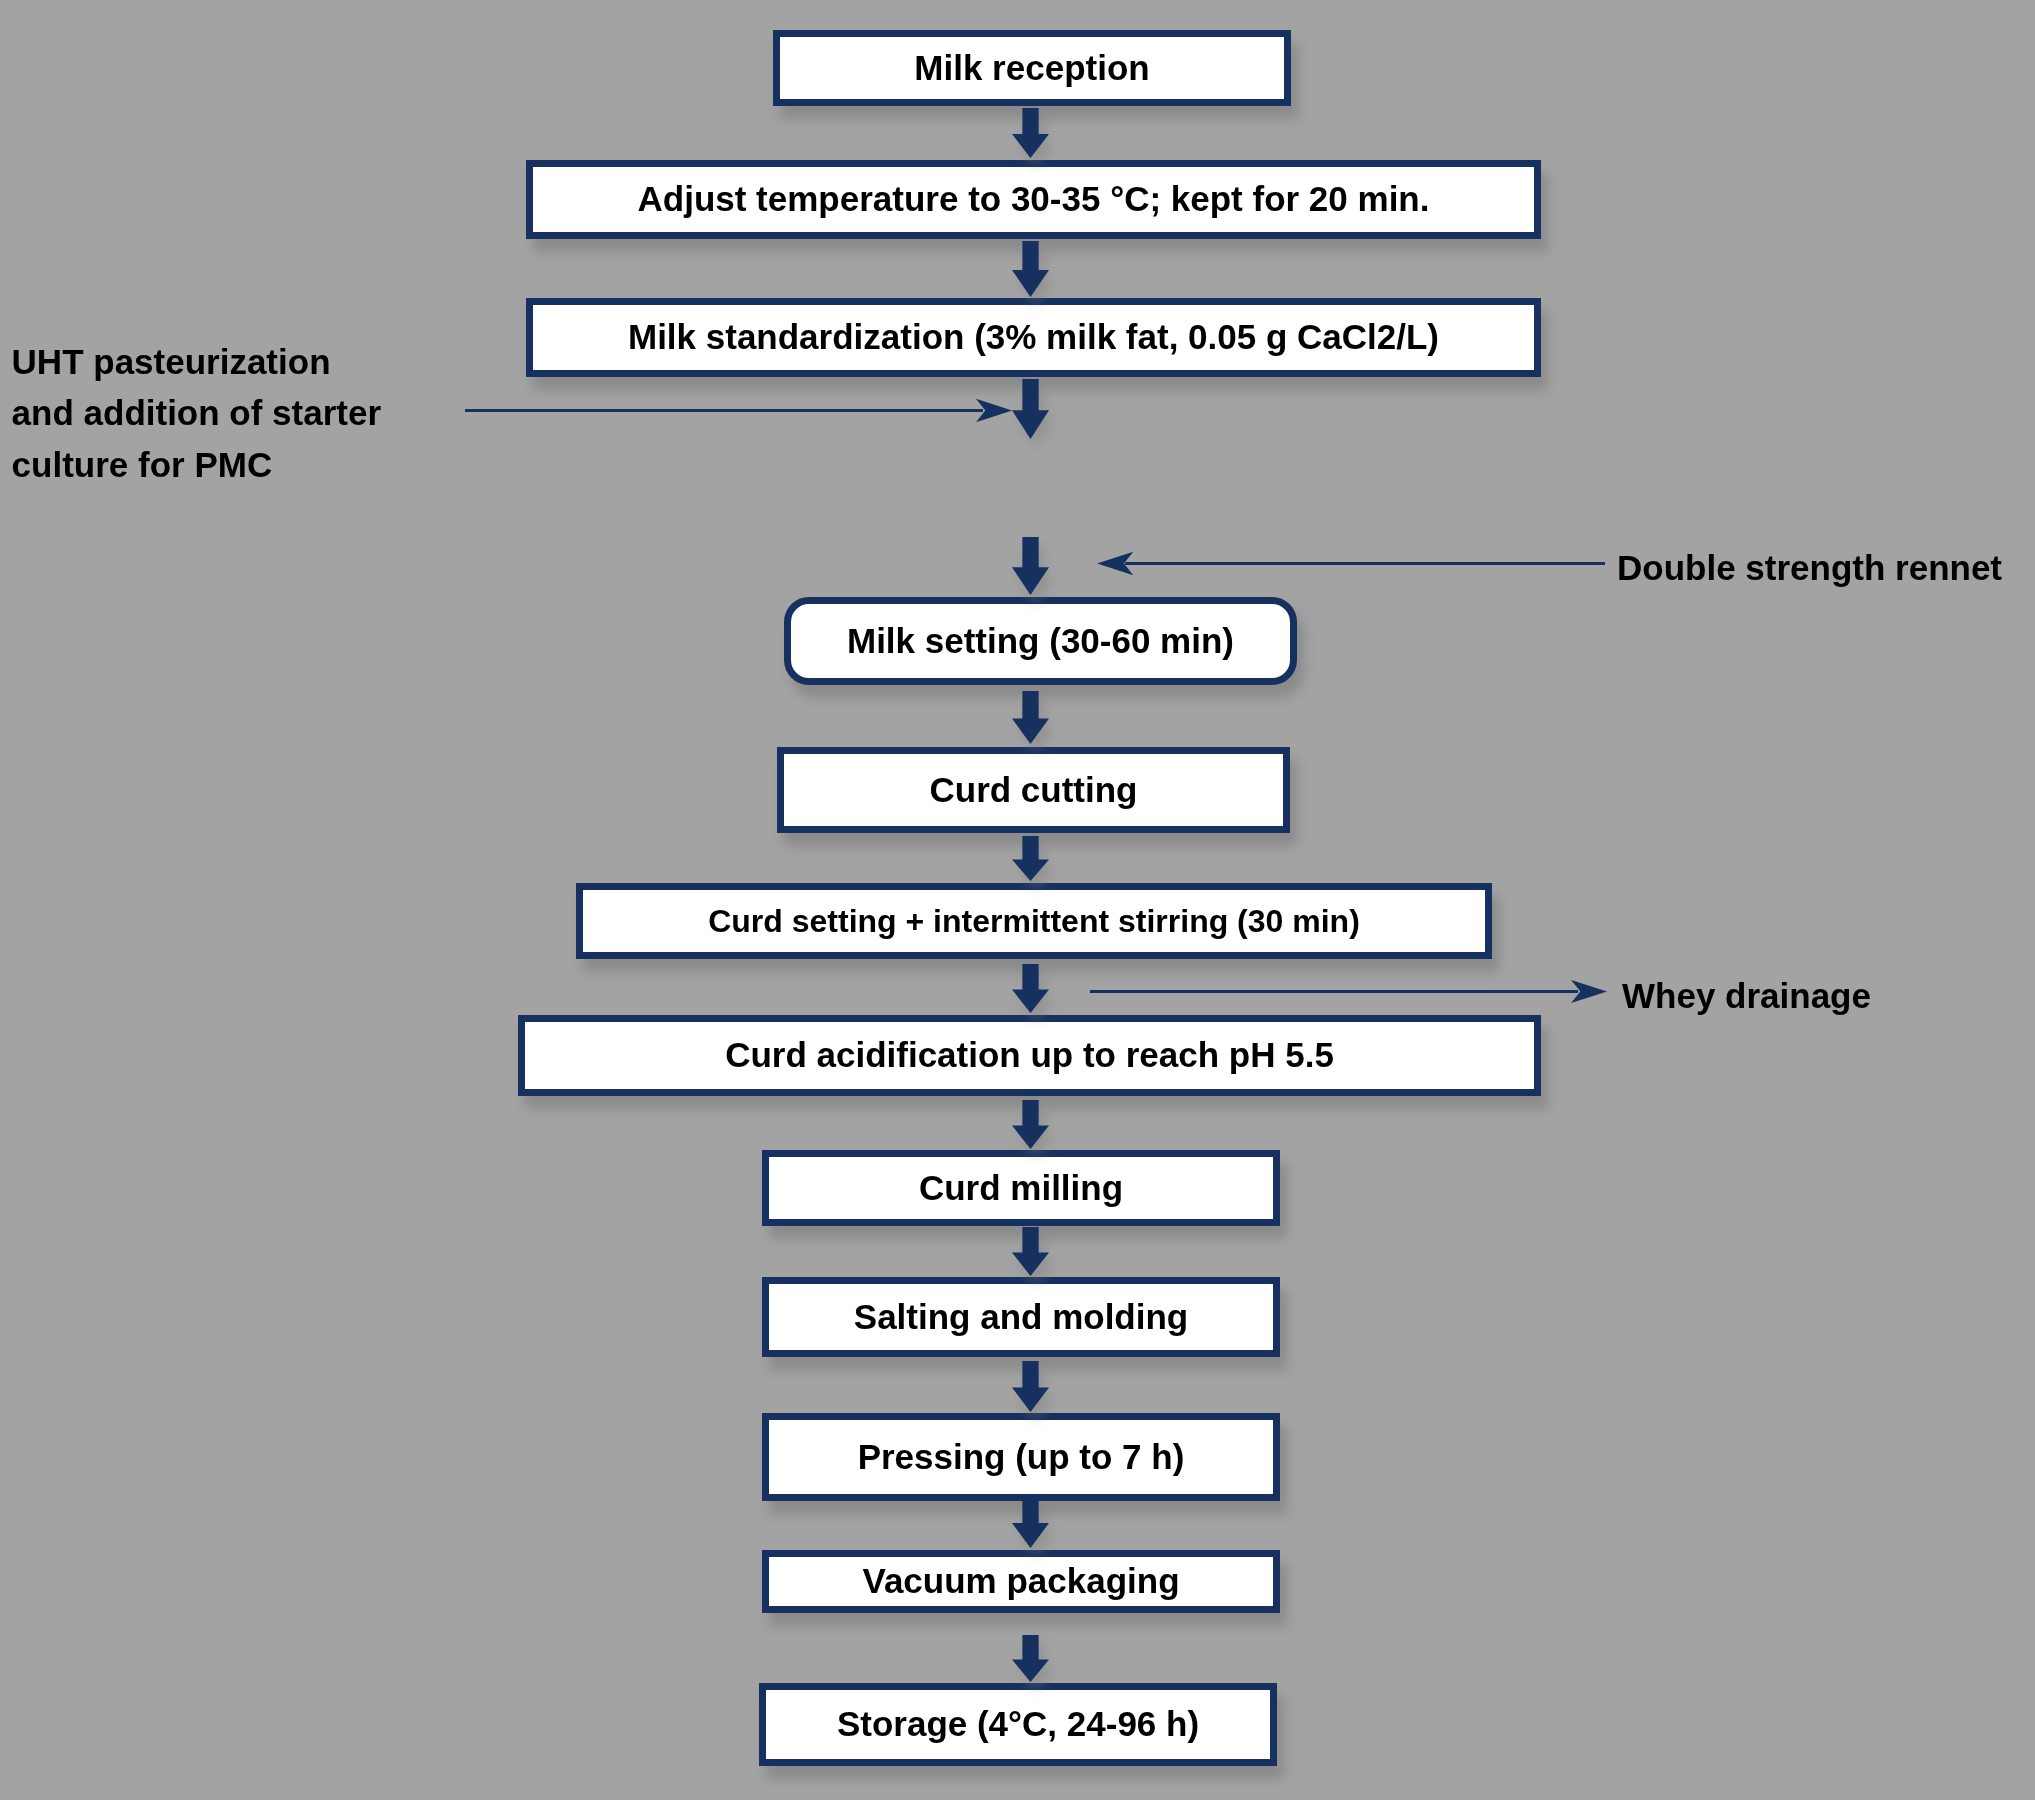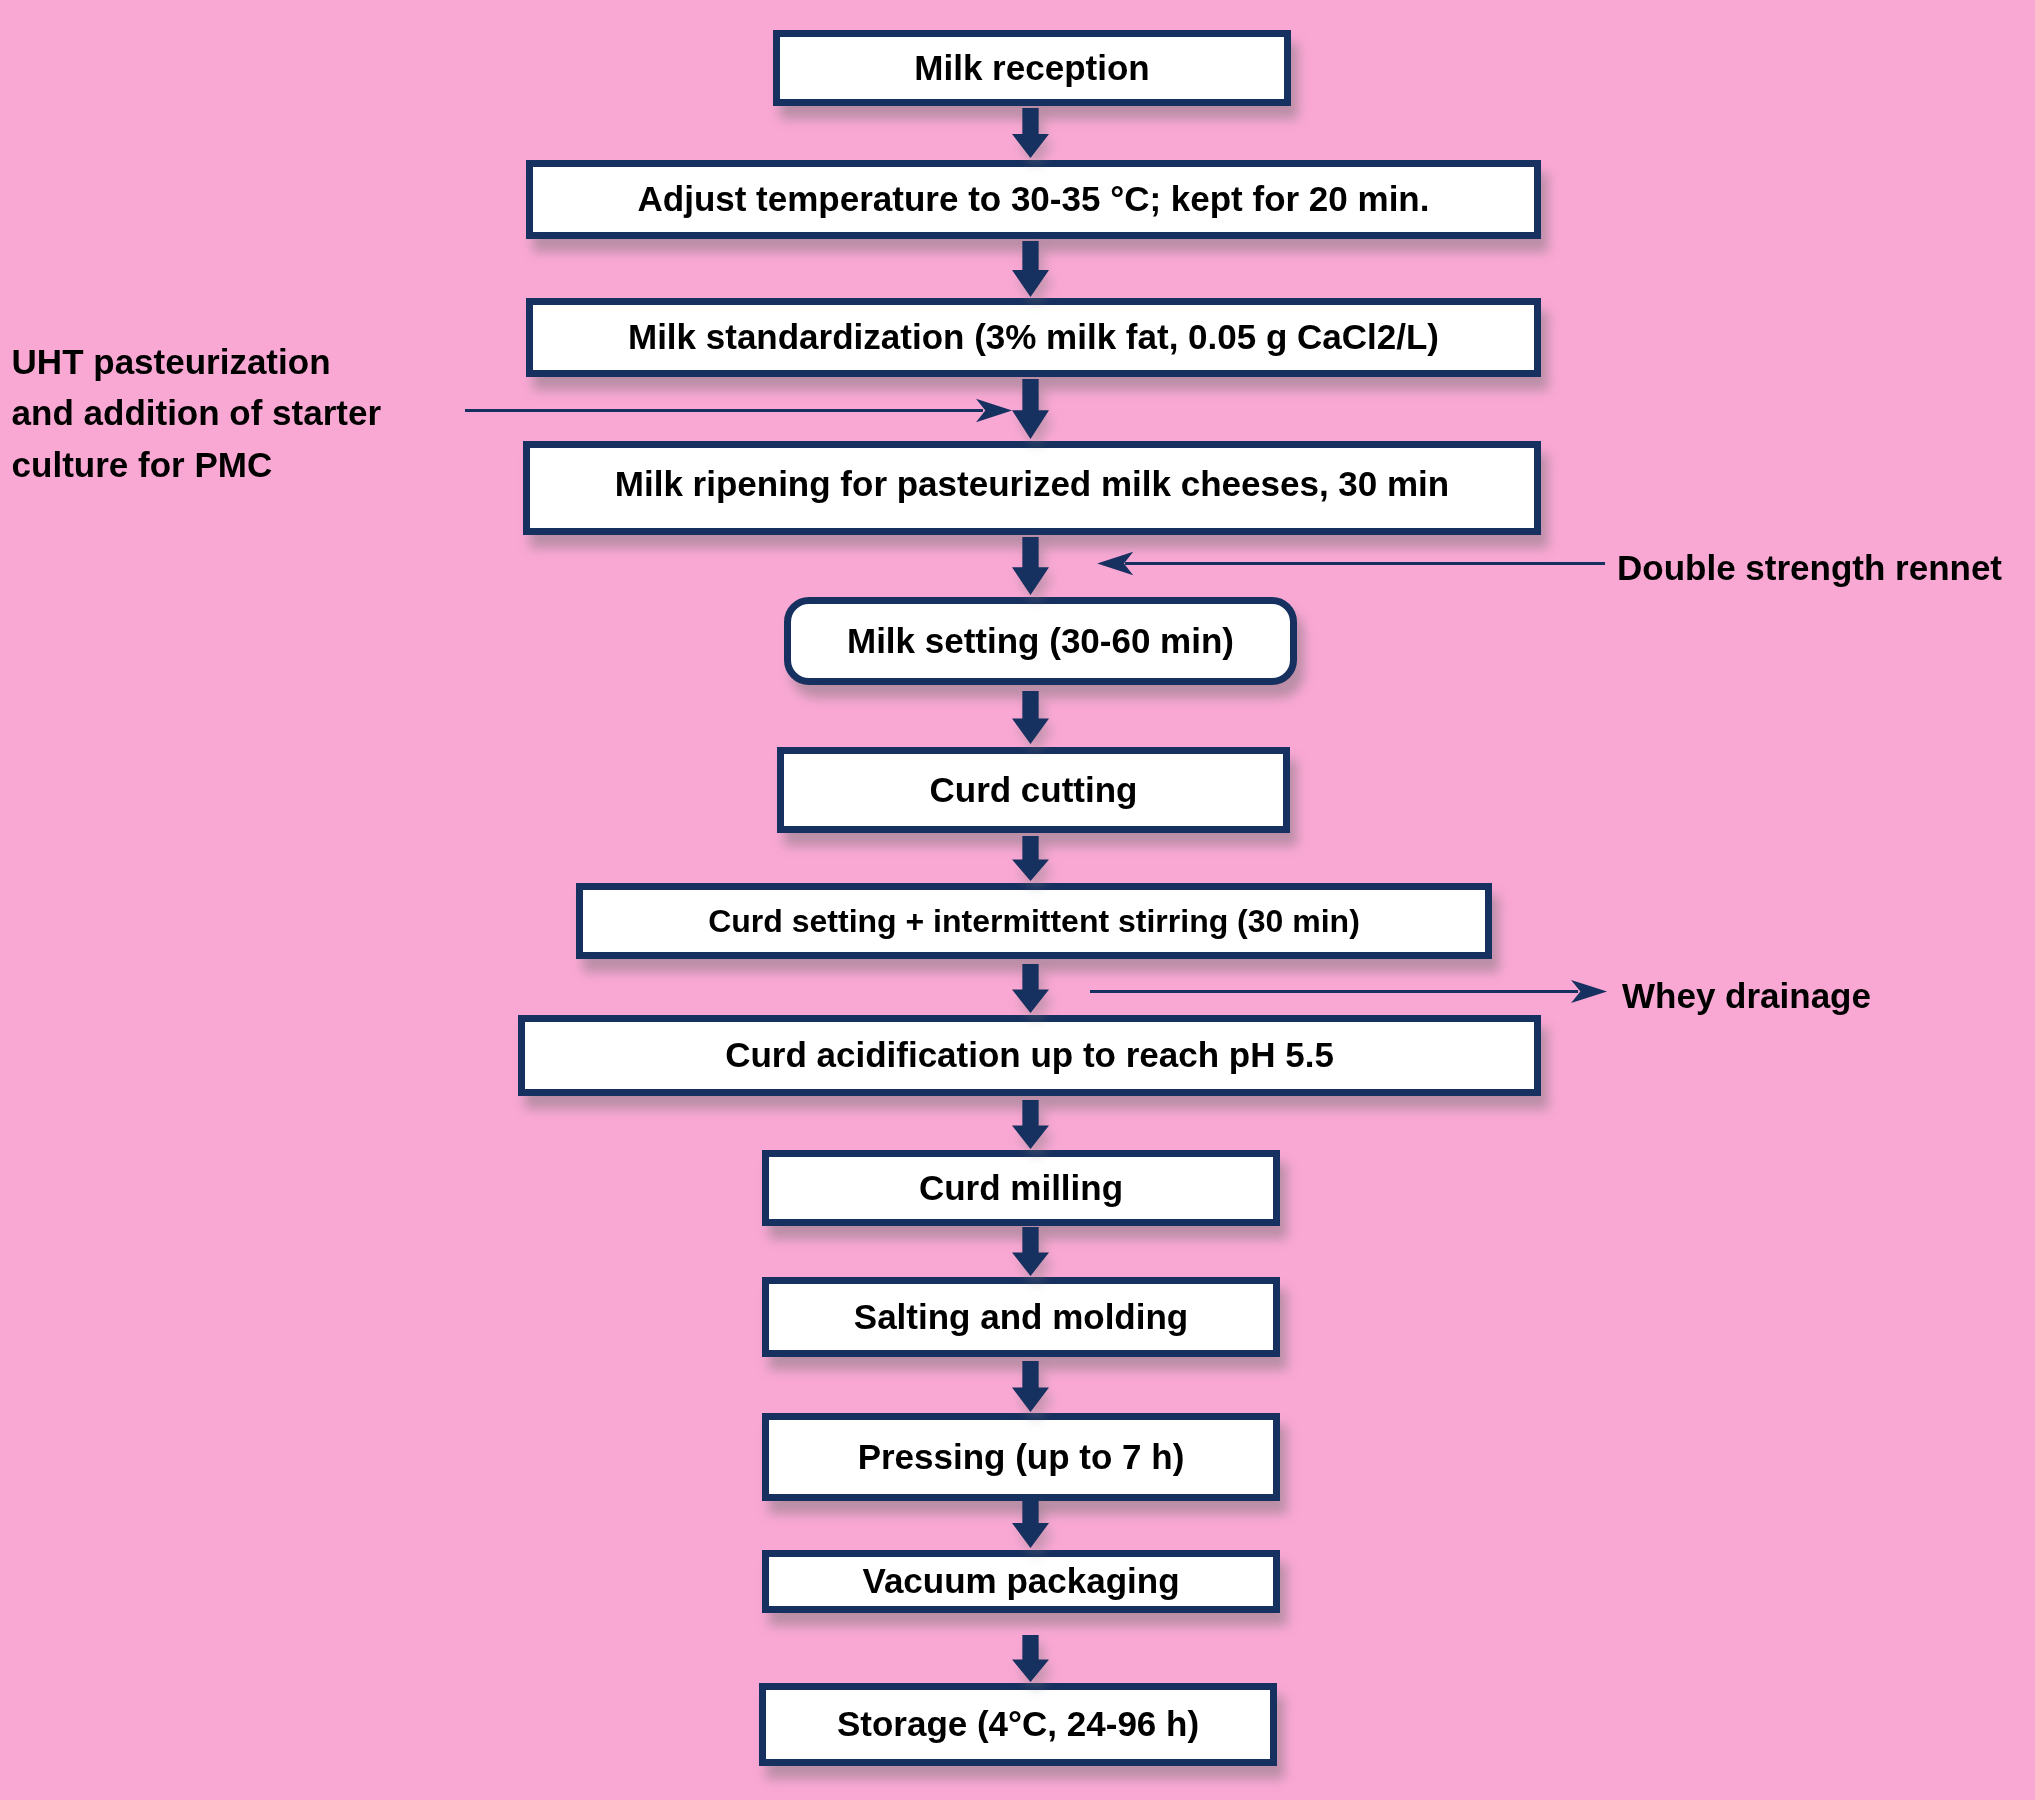--- a/index.html
+++ b/index.html
@@ -5,21 +5,21 @@
   :root{
     --navy:#16305F;
     --ink:#000000;
     --fill:#ffffff;
   }
   html,body{margin:0;padding:0;background:#ffffff;}
   .canvas{
     position:relative;
     width:2035px;
     height:1800px;
-    background:#f9a8d4;
+    background:#a3a3a3;
     font-family:"Liberation Sans","DejaVu Sans",sans-serif;
     overflow:hidden;
   }
   .box{
     position:absolute;
     box-sizing:border-box;
     background:var(--fill);
     border:7.6px solid var(--navy);
     box-shadow:7px 12.8px 10.5px rgba(110,110,110,0.45);
     display:flex;
@@ -59,21 +59,20 @@
 <body>
 
 <div class="canvas">
 
   <div class="box" style="left:773px;top:30px;width:518px;height:76px;">Milk reception</div>
 
   <div class="box" style="left:526px;top:160px;width:1015px;height:79px;">Adjust temperature to 30-35 °C; kept for 20 min.</div>
 
   <div class="box" style="left:526px;top:298px;width:1015px;height:79px;">Milk standardization (3% milk fat, 0.05 g CaCl2/L)</div>
 
-  <div class="box" style="left:523px;top:441px;width:1018px;height:94px;align-items:flex-start;padding-top:16.3px;">Milk ripening for pasteurized milk cheeses, 30 min</div>
 
   <div class="box" style="left:784px;top:597px;width:513px;height:88px;border-radius:25px;">Milk setting (30-60 min)</div>
 
   <div class="box" style="left:777px;top:747px;width:513px;height:86px;">Curd cutting</div>
 
   <div class="box" style="left:576px;top:883px;width:916px;height:76px;font-size:32px;">Curd setting + intermittent stirring (30 min)</div>
 
   <div class="box" style="left:518px;top:1015px;width:1023px;height:81px;">Curd acidification up to reach pH 5.5</div>
 
   <div class="box" style="left:762px;top:1277px;width:518px;height:80px;">Salting and molding</div>

